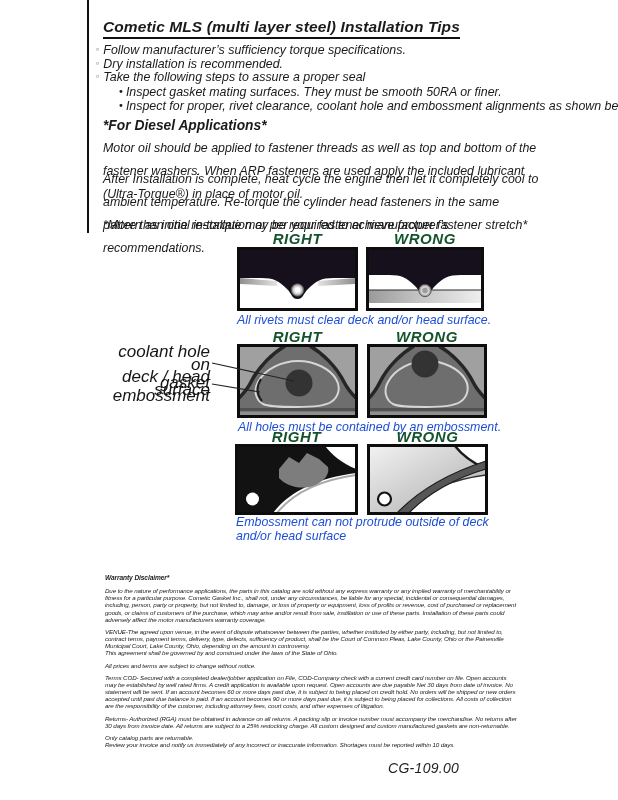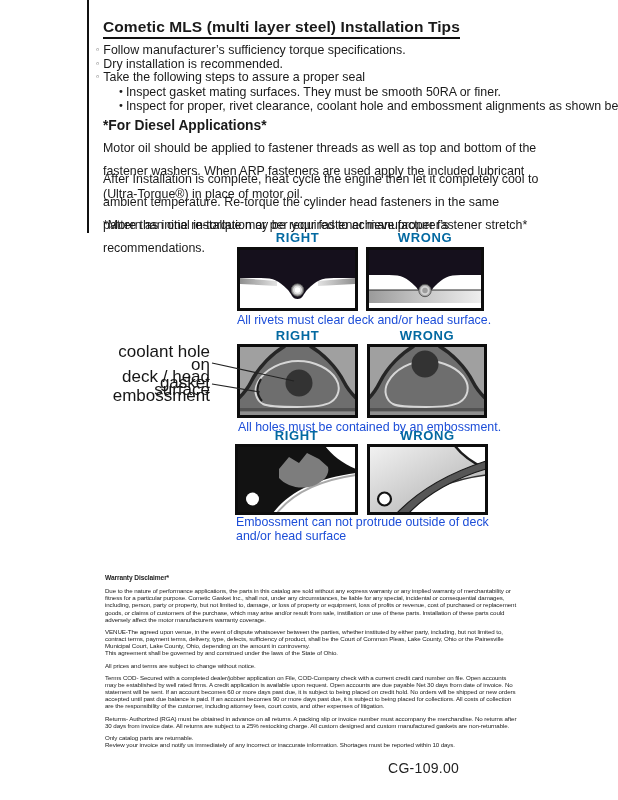--- a/index.html
+++ b/index.html
@@ -1,36 +1,36 @@
 <!DOCTYPE html>
 <html><head>
 <meta charset="utf-8">
 <style>
   html,body{margin:0;padding:0;background:#ffffff;}
   .page{
     position:relative;width:618px;height:800px;background:#ffffff;overflow:hidden;
-    font-family:"Liberation Sans",sans-serif;color:#1a1a1a;
+    font-family:"Liberation Sans",sans-serif;color:#1a1a1a;font-style:italic;
   }
   .vline{position:absolute;left:87px;top:0;width:2px;height:233px;background:#111;}
   .title{
     position:absolute;left:103px;top:18px;margin:0;
     font-size:15.5px;font-weight:bold;letter-spacing:0.1px;
     border-bottom:2px solid #111;padding-bottom:1px;display:inline-block;
   }
   .tips{position:absolute;left:95px;top:44px;font-size:12.4px;line-height:13.5px;width:480px;}
   .bullet-line{white-space:nowrap;}
   .bullet-line .mark{font-family:"DejaVu Sans",sans-serif;font-size:9px;vertical-align:1px;margin-right:3px;}
   .sub{margin-left:23px;}
   .sub .mark{font-size:10px;vertical-align:0.5px;margin-right:2px;}
   .diesel-heading{position:absolute;left:103px;top:118px;margin:0;font-size:13.8px;font-weight:bold;}
   .para{position:absolute;margin:0;font-size:12.4px;line-height:23px;}
   .p1{left:103px;top:137px;width:436px;}
   .p2{left:103px;top:168px;width:436px;}
   .p3{left:103px;top:214px;width:450px;}
-  .dlabel{position:absolute;font-size:13px;font-weight:600;letter-spacing:0.6px;text-align:center;color:#0369a1;}
+  .dlabel{position:absolute;font-size:15px;font-weight:600;letter-spacing:0.6px;text-align:center;color:#14532d;}
   .dbox{position:absolute;line-height:0;}
   .dbox svg{display:block;}
   .dcaption{position:absolute;font-size:12.4px;line-height:13.5px;color:#1d4ed8;white-space:pre-line;}
   .callout{position:absolute;font-size:17px;line-height:12.6px;text-align:right;white-space:pre-line;color:#161616;}
   .callout-lines{position:absolute;left:180px;top:350px;width:125px;height:50px;pointer-events:none;z-index:5;}
   .legal{position:absolute;left:105px;top:574px;width:414px;font-size:6.2px;line-height:7.15px;letter-spacing:-0.1px;color:#222;}
   .legal h3{margin:0 0 6px 0;font-size:6.6px;}
   .legal p{margin:0 0 5px 0;white-space:pre-line;}
   .code{position:absolute;left:388px;top:760px;font-size:14px;letter-spacing:0.3px;color:#1f1f1f;}
 </style>

